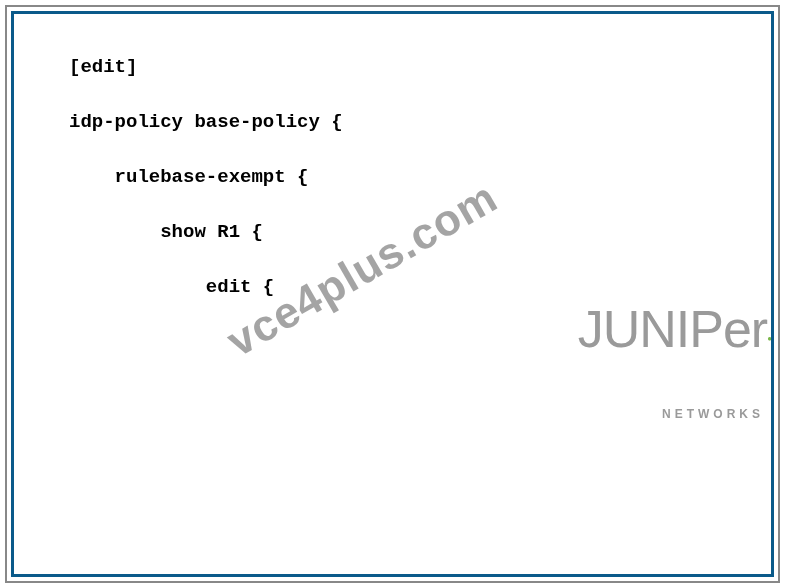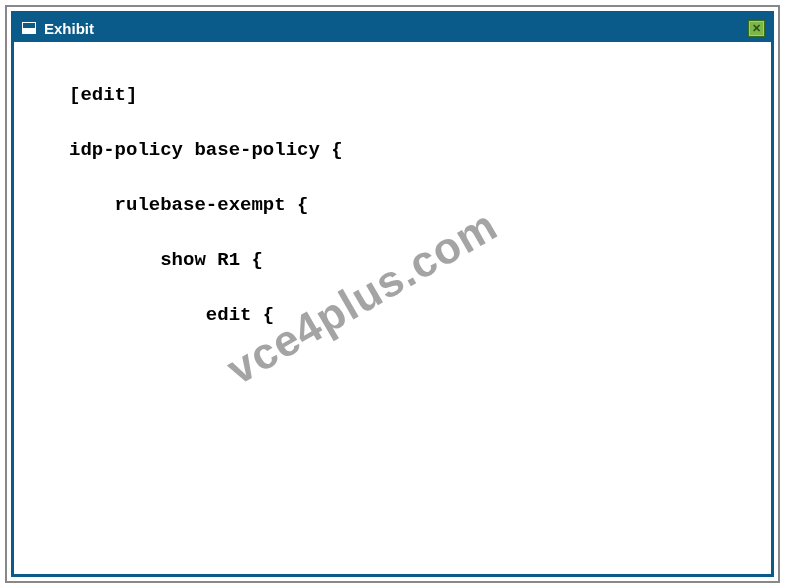--- a/index.html
+++ b/index.html
@@ -131,44 +131,35 @@
     .terminal-line {
       display: block;
       margin-left: 37px;
     }
   </style>
 </head>
 <body>
 
 <div class="outer-border">
   <div class="window">
-    <div class="titlebar">
-      <span class="titlebar-icon">
-        <svg viewBox="0 0 18 18">
-          <path d="M 2 3 L 2 15 L 16 15 L 16 3 Z M 3 4 L 15 4 L 15 9 L 3 9 Z" fill="#fff"></path>
-          <rect x="3" y="10" width="5" height="4" fill="#fff"></rect>
-          <rect x="10" y="10" width="5" height="4" fill="#fff"></rect>
-        </svg>
-      </span>
-      <span class="titlebar-title">Exhibit</span>
-      <div class="close-btn">
-        <span class="close-btn-x">✕</span>
-      </div>
-    </div>
     <div class="terminal">
 <span class="terminal-line">[edit]</span>
 <span class="terminal-line">idp-policy base-policy {</span>
 <span class="terminal-line">    rulebase-exempt {</span>
 <span class="terminal-line">        show R1 {</span>
 <span class="terminal-line">            edit {</span>
 
 
 
 
 
 
 
 
 
       <div class="watermark">vce4plus.com</div>
+      <div class="brand">
+        <div class="brand-main"><span>JUNIPer</span><span class="dot-accent">●</span></div>
+        <div class="brand-sub">NETWORKS</div>
+      </div>
     </div>
   </div>
 </div>
 
 </body></html>

